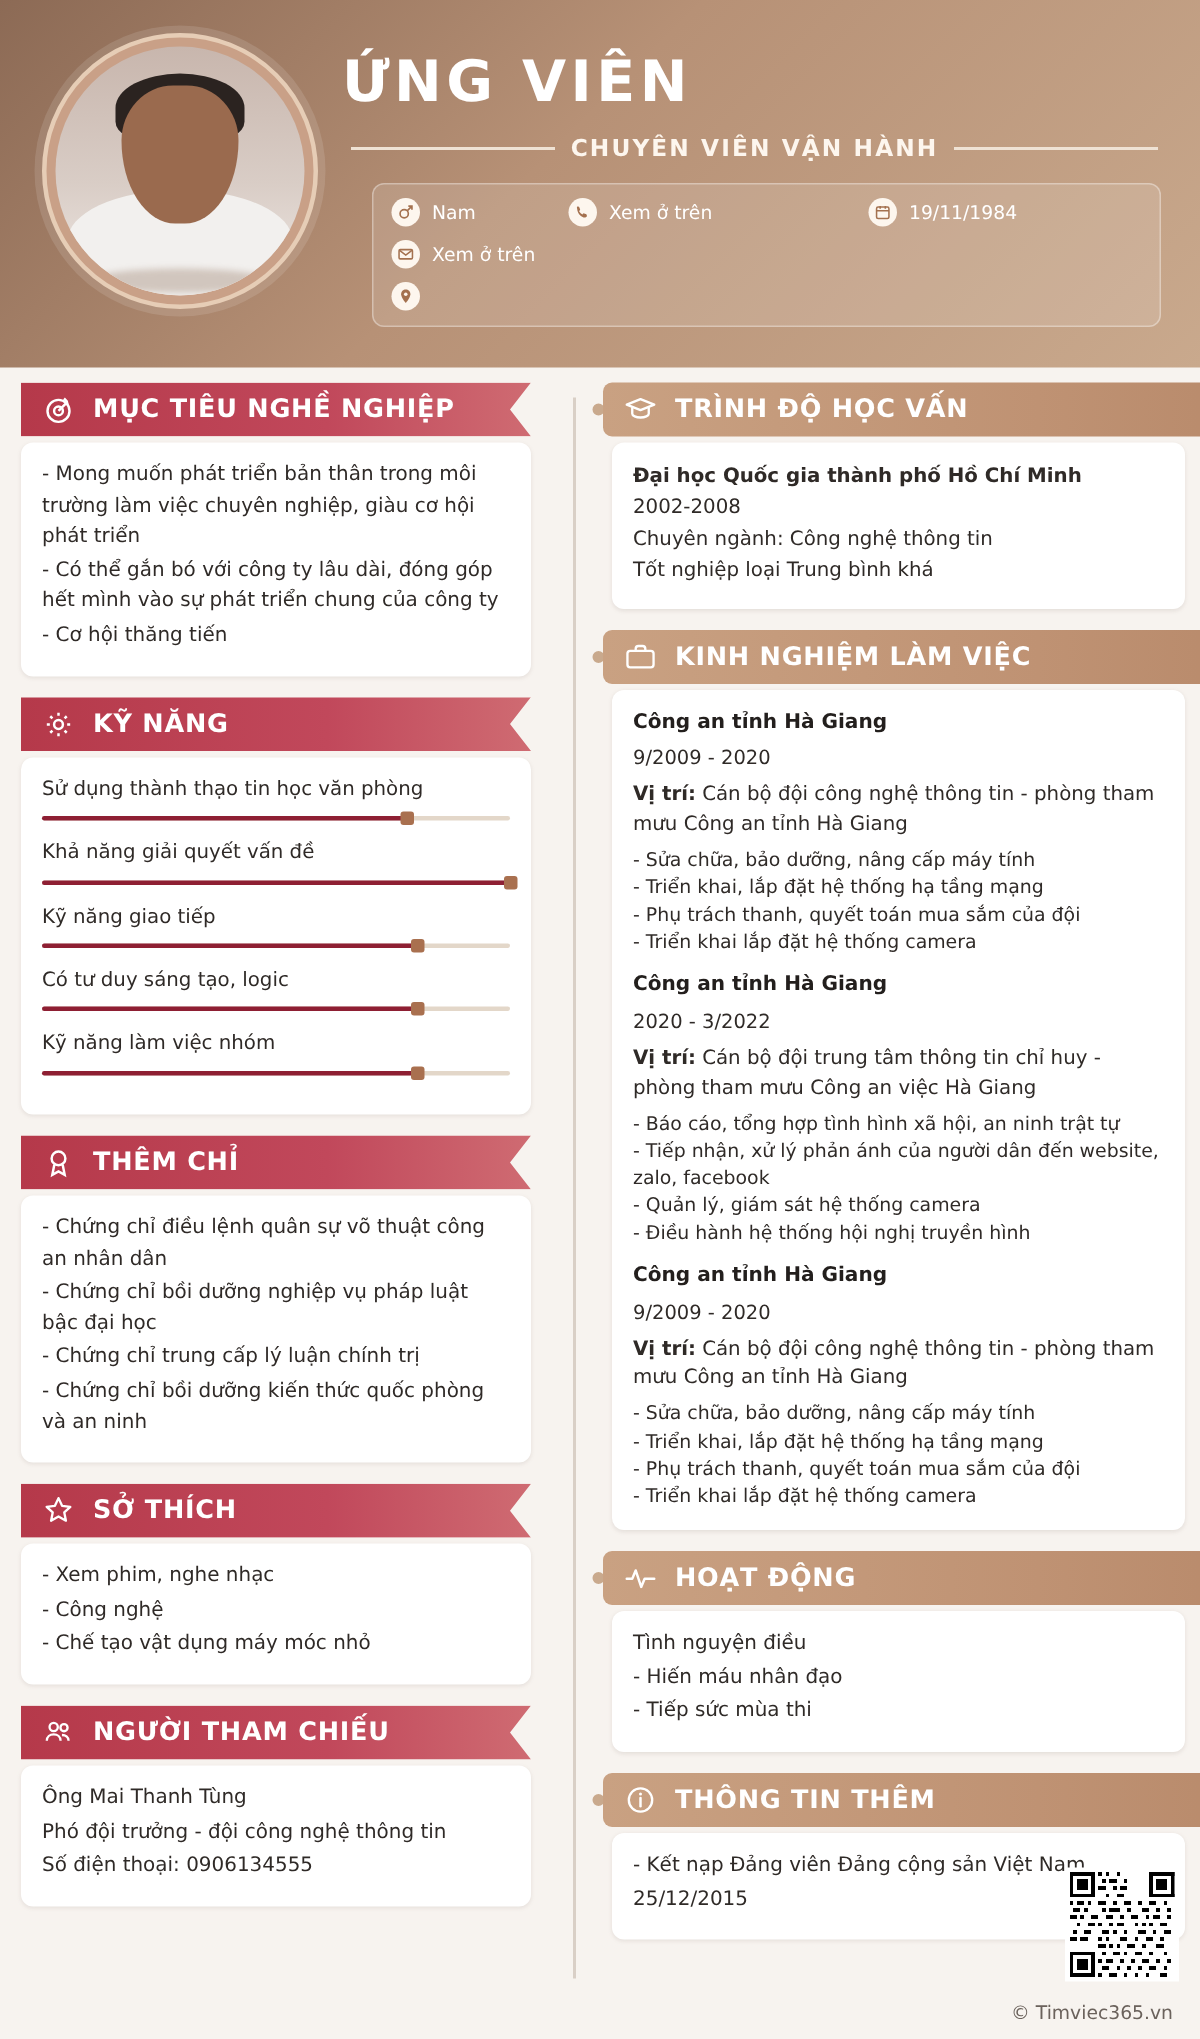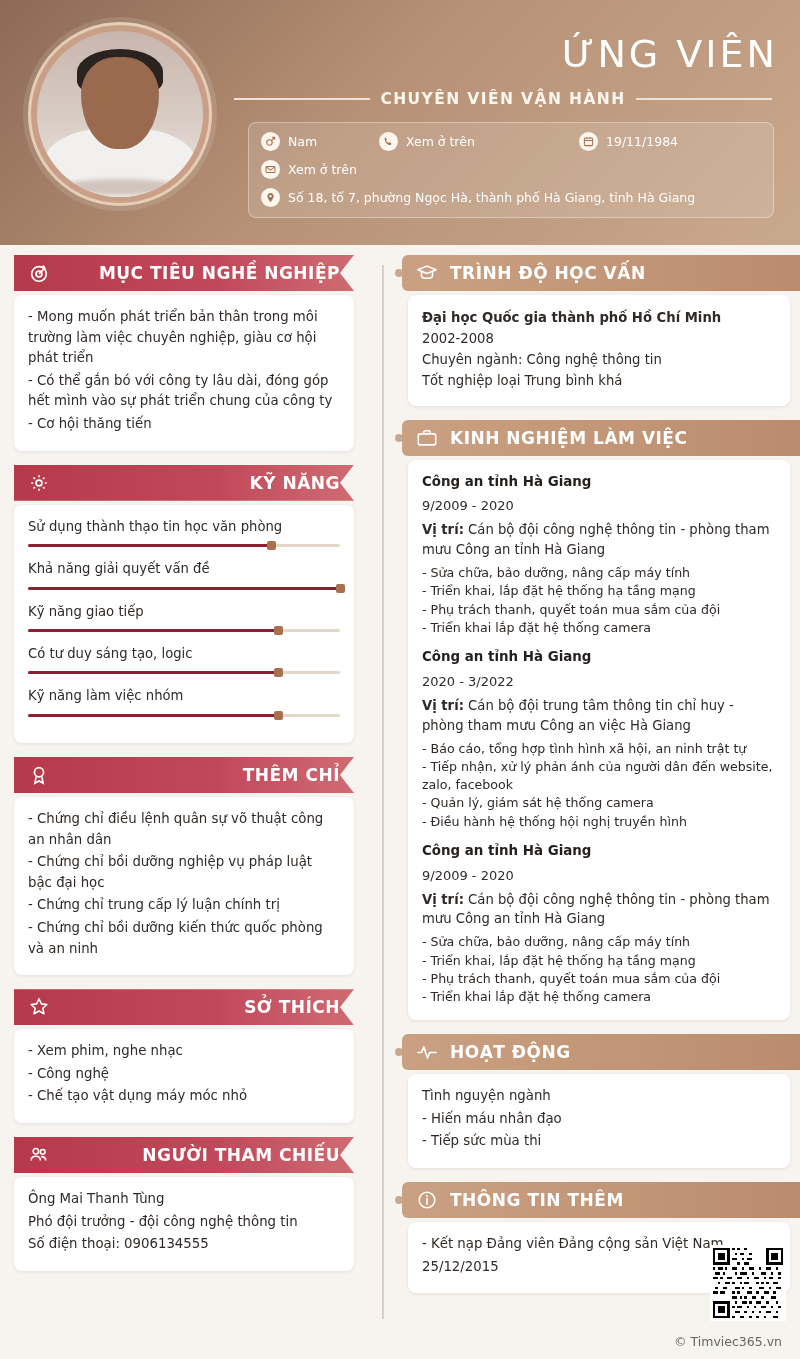--- a/index.html
+++ b/index.html
@@ -90,23 +90,23 @@
     height: 16px;
     background: rgba(150,120,100,.35);
     border-radius: 50%;
     filter: blur(2px);
   }
 
   .header-right { flex: 1; padding-left: 10px; }
   .name {
     color: #ffffff;
     font-size: 38px;
-    font-weight: normal;
+    font-weight: bold;
     letter-spacing: 3px;
-    text-align: right;
+    text-align: left;
     margin-top: 18px;
   }
   .role-line {
     display: flex;
     align-items: center;
     gap: 10px;
     margin: 14px 6px 0 6px;
   }
   .role-line .rule { flex: 1; height: 2px; background: #efe2d4; }
   .role {
@@ -172,21 +172,20 @@
     color: #fff;
     font-size: 17px;
     font-weight: bold;
     letter-spacing: .5px;
     margin-bottom: 4px;
   }
   .banner.left {
     background: linear-gradient(90deg, #b5394a 0%, #c1485b 60%, #cf6b72 100%);
     width: 340px;
     clip-path: polygon(0 0, 100% 0, calc(100% - 14px) 50%, 100% 100%, 0 100%);
-    justify-content: space-between;
   }
   .banner.right {
     background: linear-gradient(90deg, #c9a182 0%, #bf9273 70%, #b98b6c 100%);
     border-radius: 6px;
     margin-left: 8px;
     width: 414px;
   }
   .banner .b-icon {
     width: 26px; height: 26px;
     display: flex; align-items: center; justify-content: center;
@@ -330,21 +329,20 @@
         </div>
 
         <div class="c-row">
           <div class="c-item">
             <span class="cicon">
               <svg width="11" height="11" viewBox="0 0 16 16">
                   <path d="M8 1.5c-2.5 0-4.5 2-4.5 4.5 0 3.3 4.5 8.5 4.5 8.5s4.5-5.2 4.5-8.5c0-2.5-2-4.5-4.5-4.5z" fill="#a4714f"></path>
                   <circle cx="8" cy="6" r="1.7" fill="#fdf6ee"></circle>
                 </svg>
             </span>
-            <span>Số 18, tổ 7, phường Ngọc Hà, thành phố Hà Giang, tỉnh Hà Giang</span>
           </div>
         </div>
       </div>
     </div>
   </div>
 
   <div class="body">
 
     <div class="col-left">
 
@@ -537,21 +535,21 @@
         <div class="banner right">
           <span class="b-icon">
             <svg width="22" height="22" viewBox="0 0 24 24">
                 <path d="M2 12.5h4l2.5-6 4 12 2.5-6h7" fill="none" stroke="#fff" stroke-width="1.8" stroke-linejoin="round" stroke-linecap="round"></path>
               </svg>
           </span>
           <span>HOẠT ĐỘNG</span>
         </div>
       </div>
       <div class="card right">
-        <p>Tình nguyện ngành</p>
+        <p>Tình nguyện điều</p>
         <p>- Hiến máu nhân đạo</p>
         <p>- Tiếp sức mùa thi</p>
       </div>
 
       <div style="position:relative">
         <span class="dot" style="top:12px"></span>
         <div class="banner right">
           <span class="b-icon">
             <svg width="22" height="22" viewBox="0 0 24 24">
                 <circle cx="12" cy="12" r="8.5" fill="none" stroke="#fff" stroke-width="1.7"></circle>

